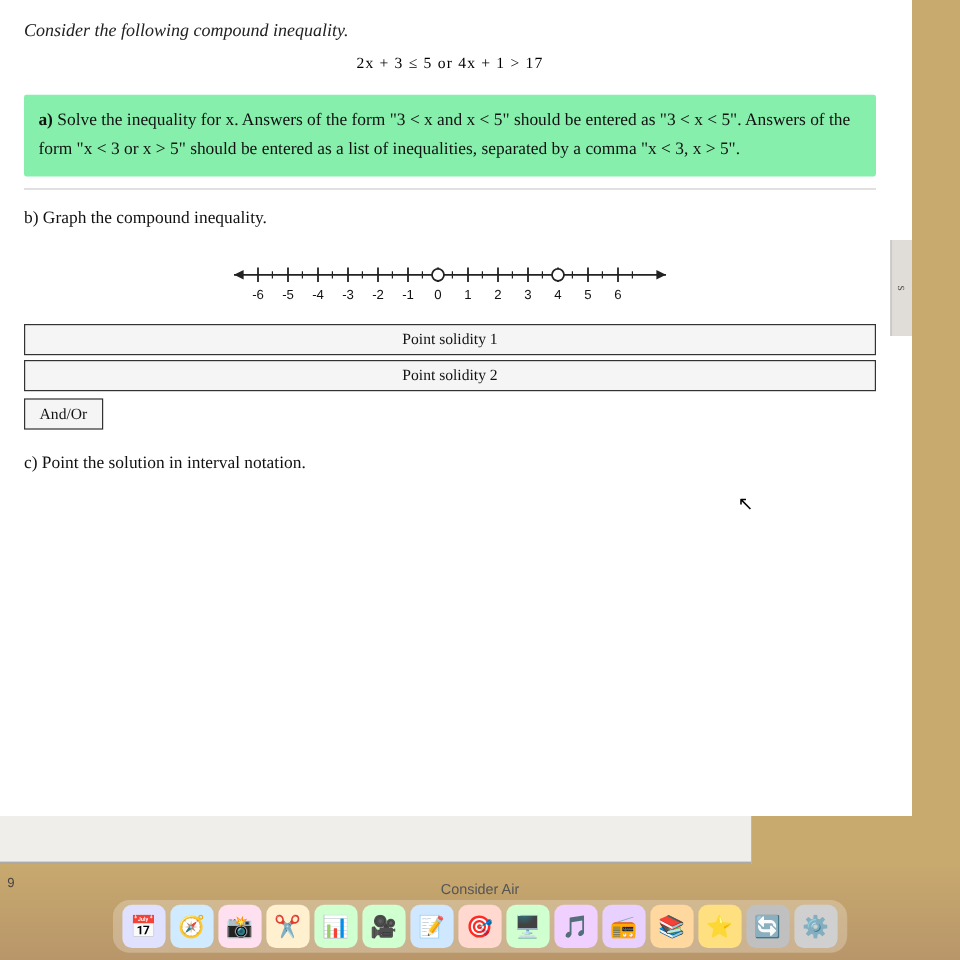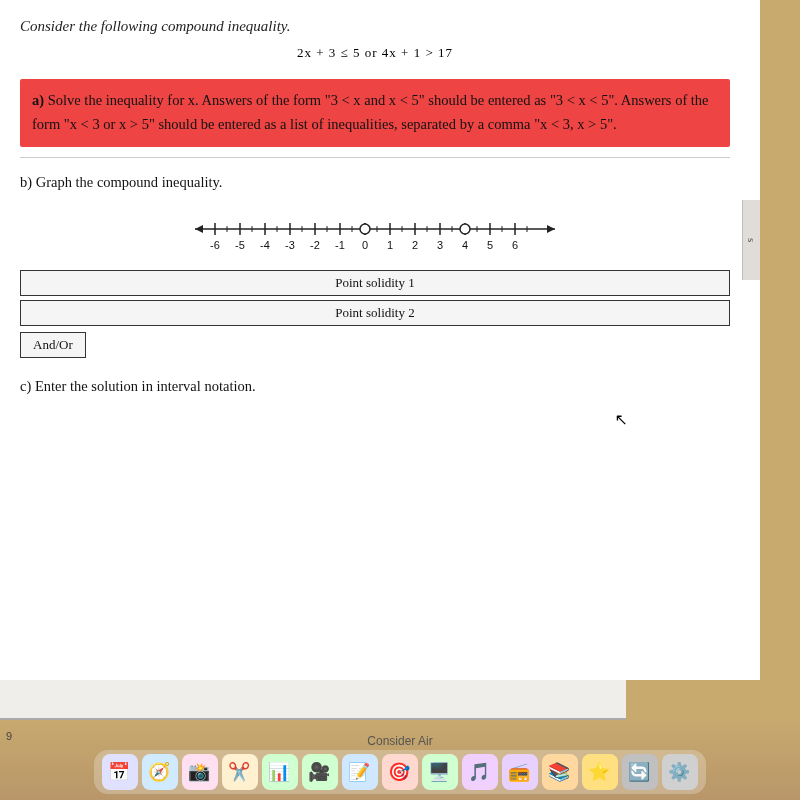--- a/index.html
+++ b/index.html
@@ -44,21 +44,21 @@
       margin-bottom: 18px;
       font-family: 'Times New Roman', serif;
       letter-spacing: 1px;
     }
 
     .section-a {
       font-size: 14.5px;
       color: #111;
       line-height: 1.65;
       margin-bottom: 10px;
-      background: #ef4444;
+      background: #86efac;
       padding: 10px 12px;
       border-radius: 2px;
     }
 
     .divider {
       border: none;
       border-top: 1px solid #ccc;
       margin: 10px 0;
     }
 
@@ -268,21 +268,21 @@
 
     <div class="buttons-row">
       <button class="btn">Point solidity 1</button>
       <button class="btn">Point solidity 2</button>
     </div>
 
     <div class="andor-row">
       <button class="btn">And/Or</button>
     </div>
 
-    <p class="section-c-label">c) Enter the solution in interval notation.</p>
+    <p class="section-c-label">c) Point the solution in interval notation.</p>
 
     <div class="right-tab">
       <span class="right-tab-text">s</span>
     </div>
 
   </div>
 </div>
 
 <div class="cursor">↖</div>
 

